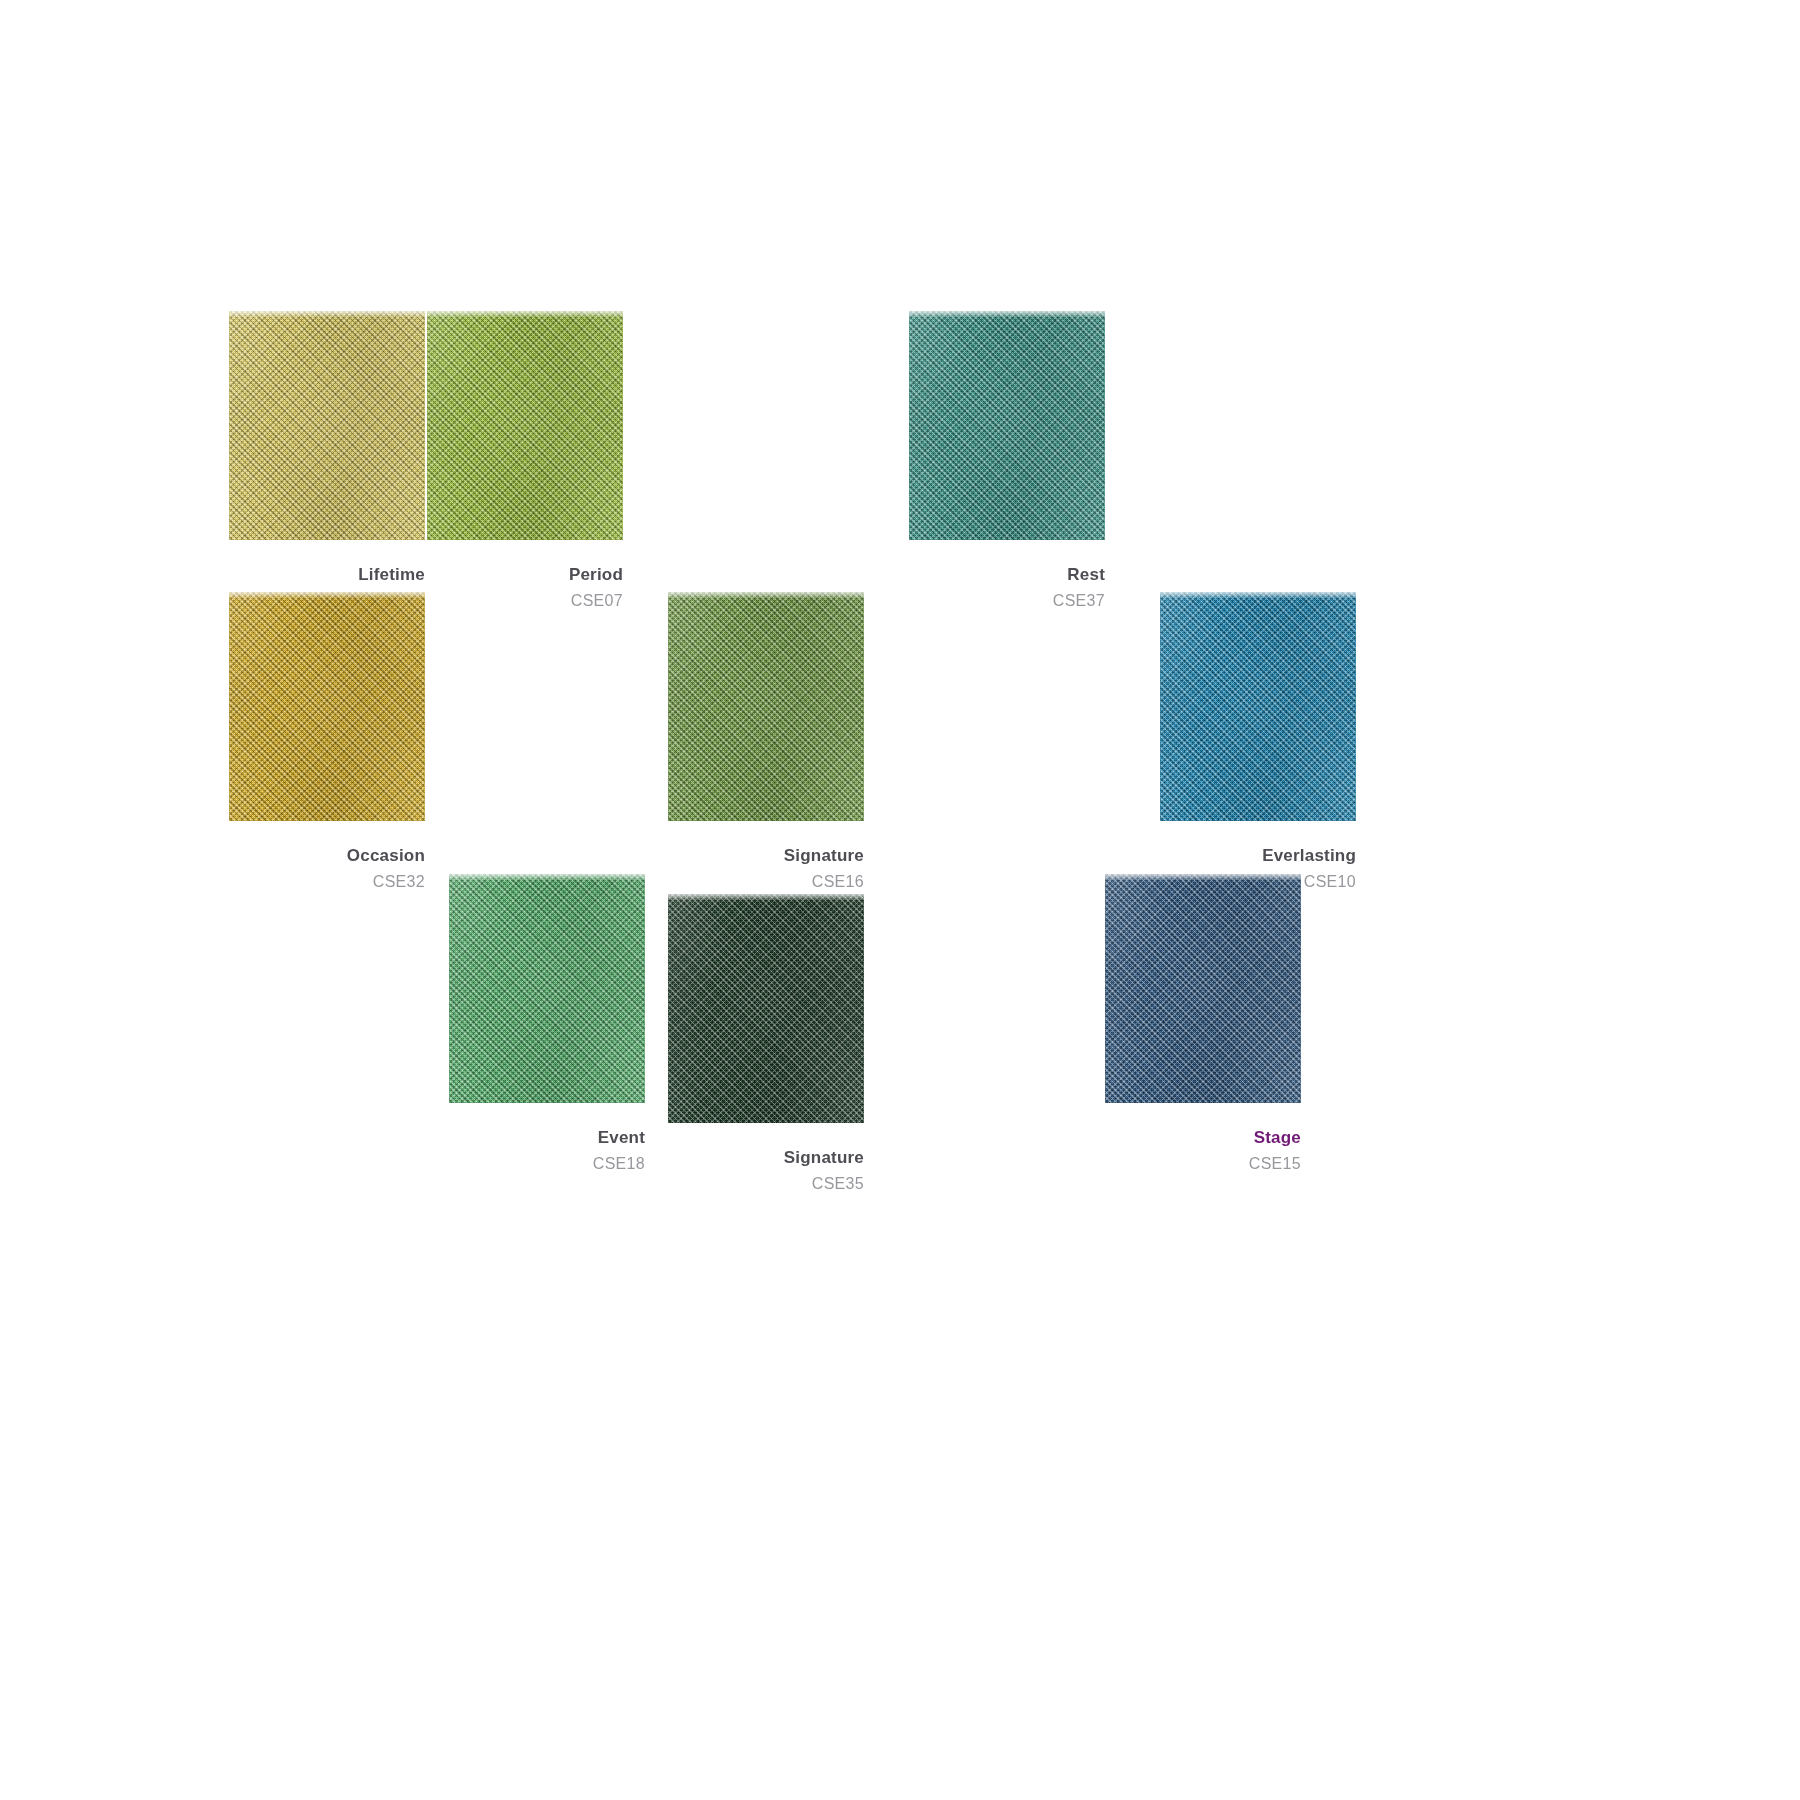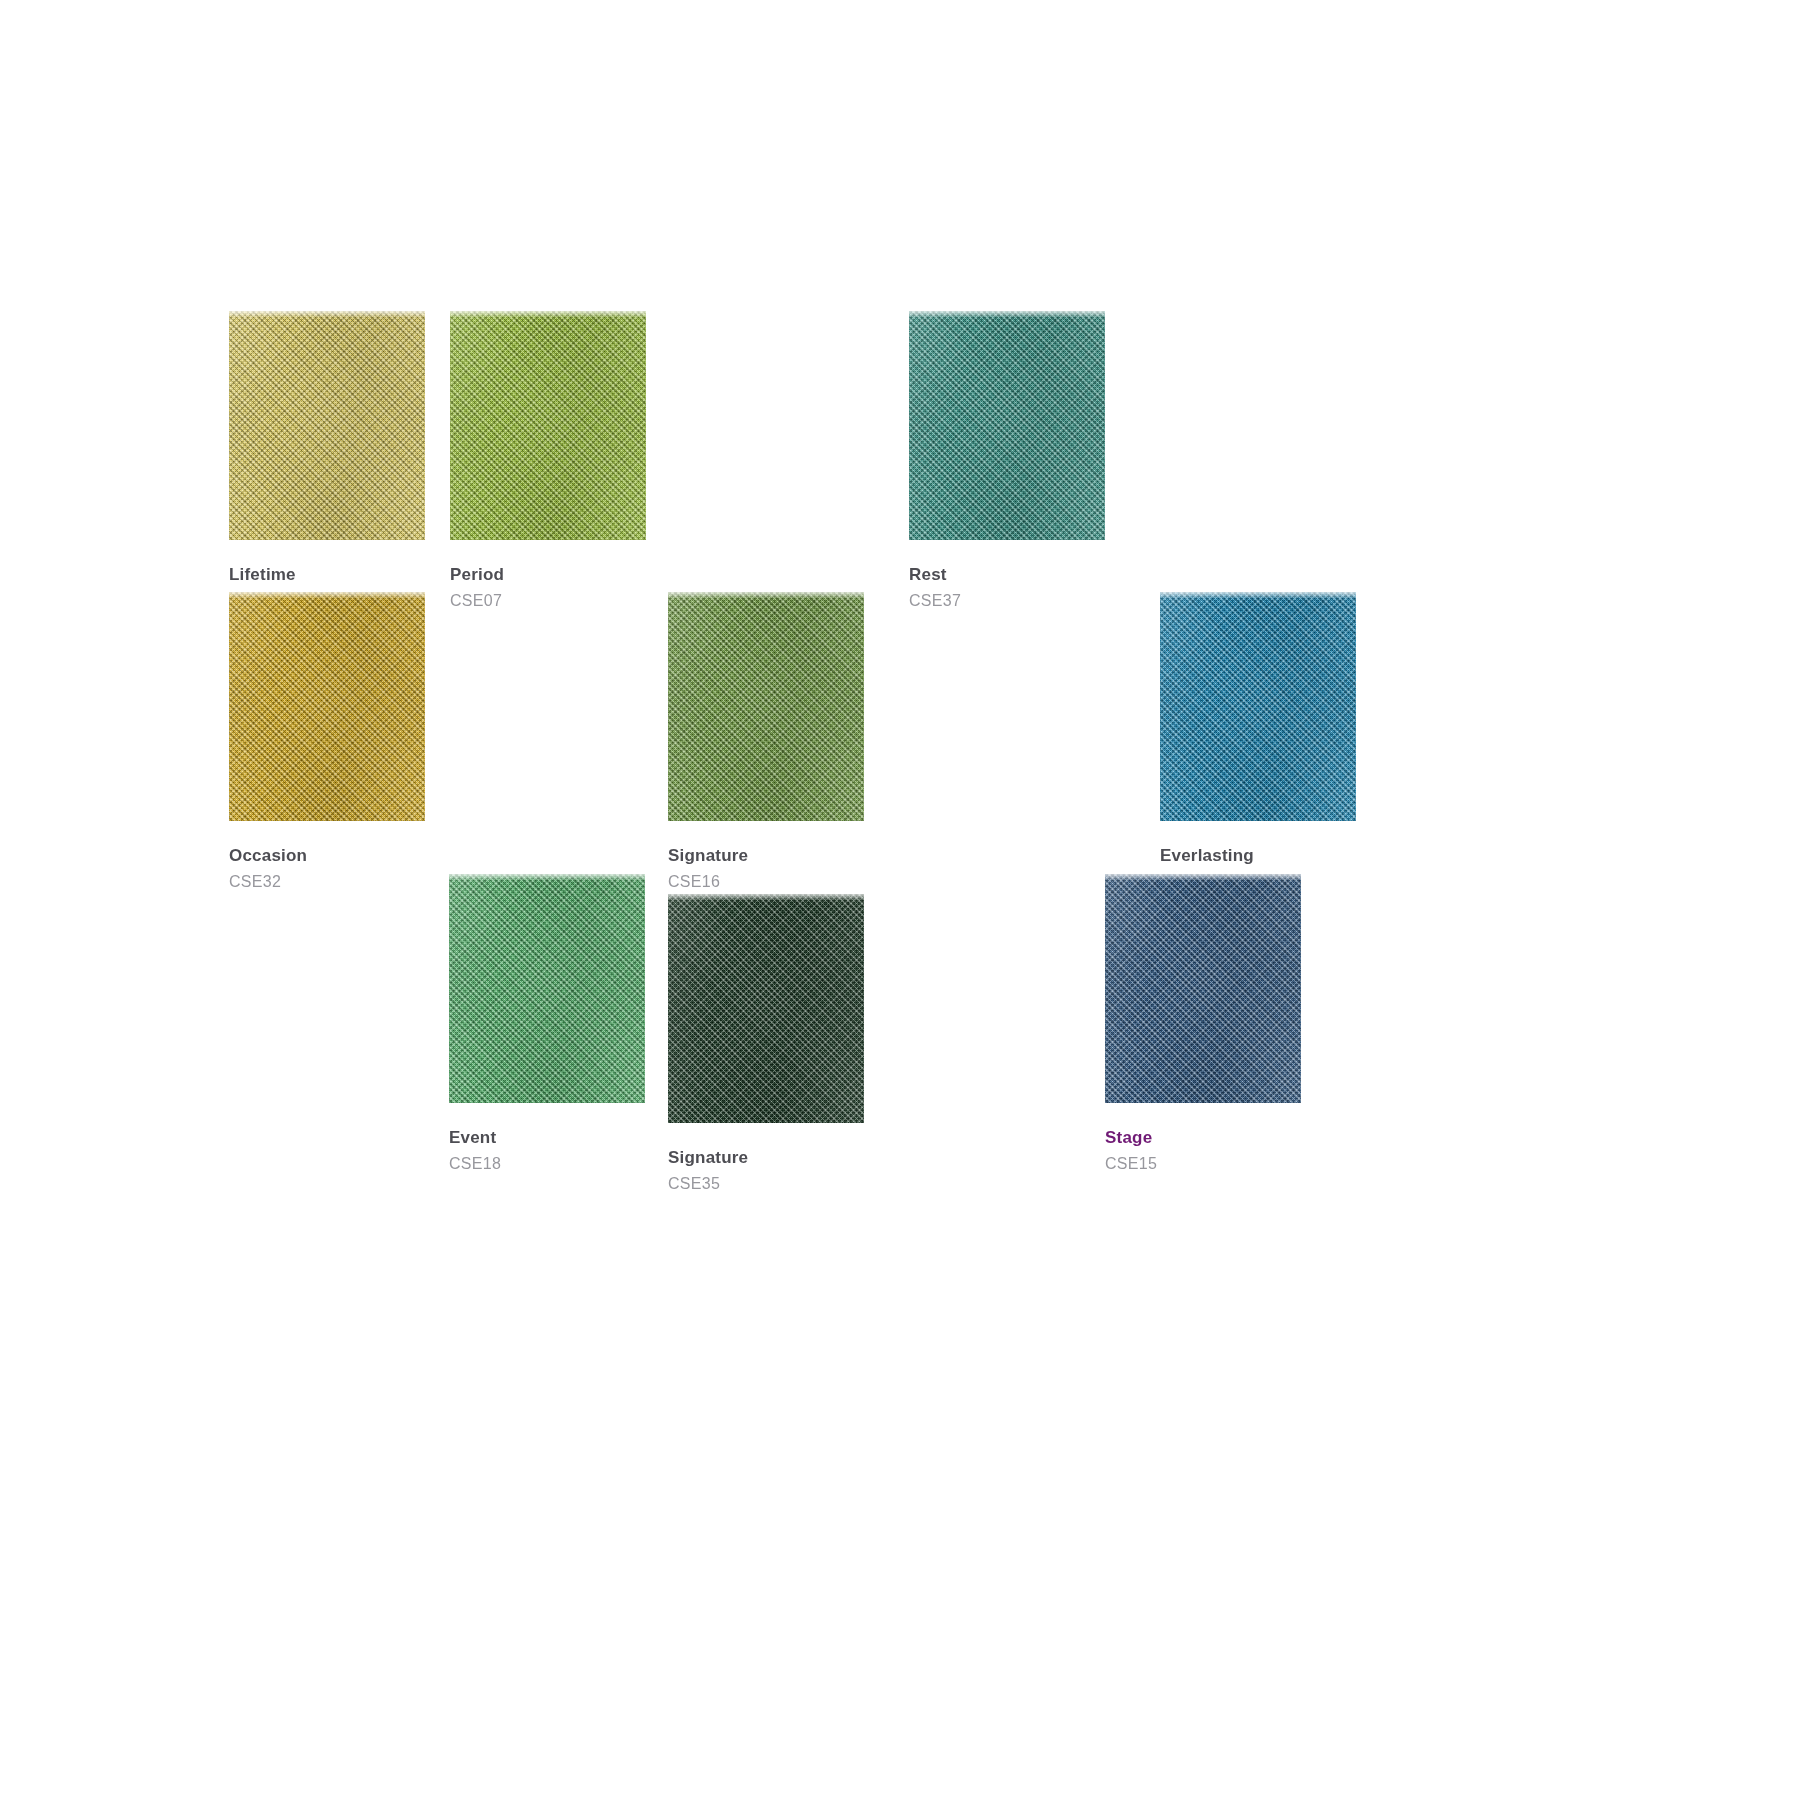--- a/index.html
+++ b/index.html
@@ -7,20 +7,21 @@
   body{
     width:1800px;height:1800px;
     background:#ffffff;
     font-family:"Liberation Sans","DejaVu Sans",sans-serif;
     overflow:hidden;
   }
   #board{
     position:relative;
     width:1800px;height:1800px;
     background:#ffffff;
+    text-align:right;
   }
   .swatch-cell{
     position:absolute;
     width:196px;
   }
   .chip{
     position:relative;
     width:196px;
     height:229px;
     overflow:hidden;
@@ -92,21 +93,21 @@
       <div class="chip" style="background: rgb(224, 206, 90);">
         <div class="weave"></div>
         <div class="sheen"></div>
         <div class="topfade"></div>
       </div>
       <div class="caption">
         <div class="sw-name" style="color: rgb(77, 77, 83);">Lifetime</div>
         <div class="sw-code" style="color: rgb(151, 151, 157);">CSE03</div>
       </div>
     </div>
-    <div class="swatch-cell" style="left: 450px; top: 311px;">
+    <div class="swatch-cell" style="left: 427px; top: 311px;">
       <div class="chip" style="background: rgb(154, 194, 52);">
         <div class="weave"></div>
         <div class="sheen"></div>
         <div class="topfade"></div>
       </div>
       <div class="caption">
         <div class="sw-name" style="color: rgb(77, 77, 83);">Period</div>
         <div class="sw-code" style="color: rgb(151, 151, 157);">CSE07</div>
       </div>
     </div>

